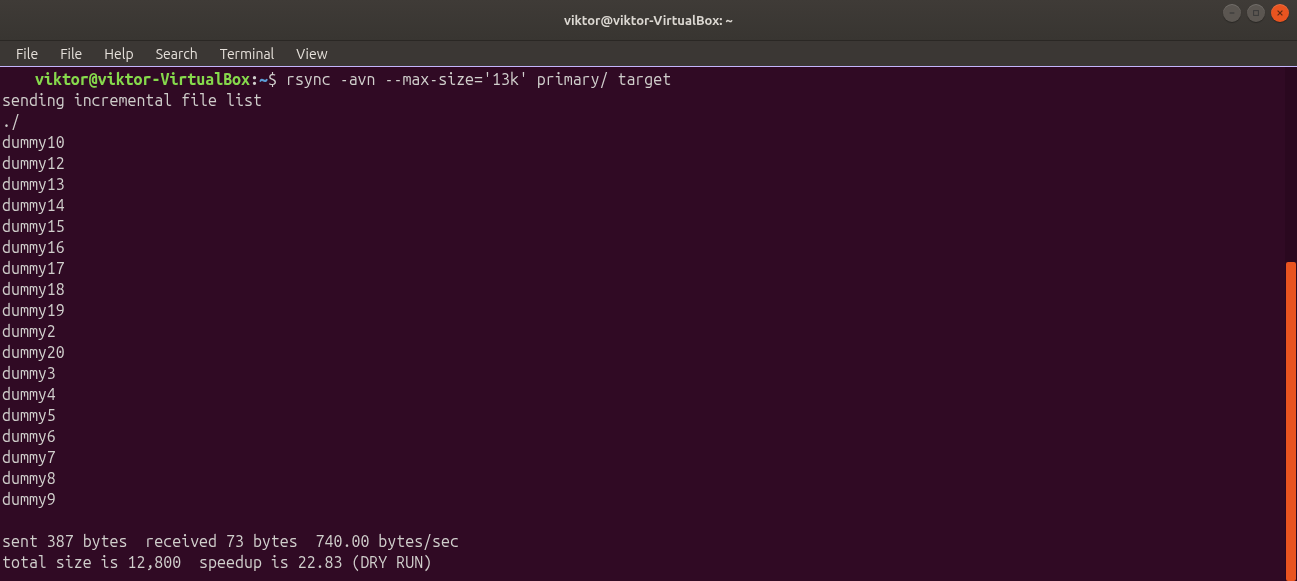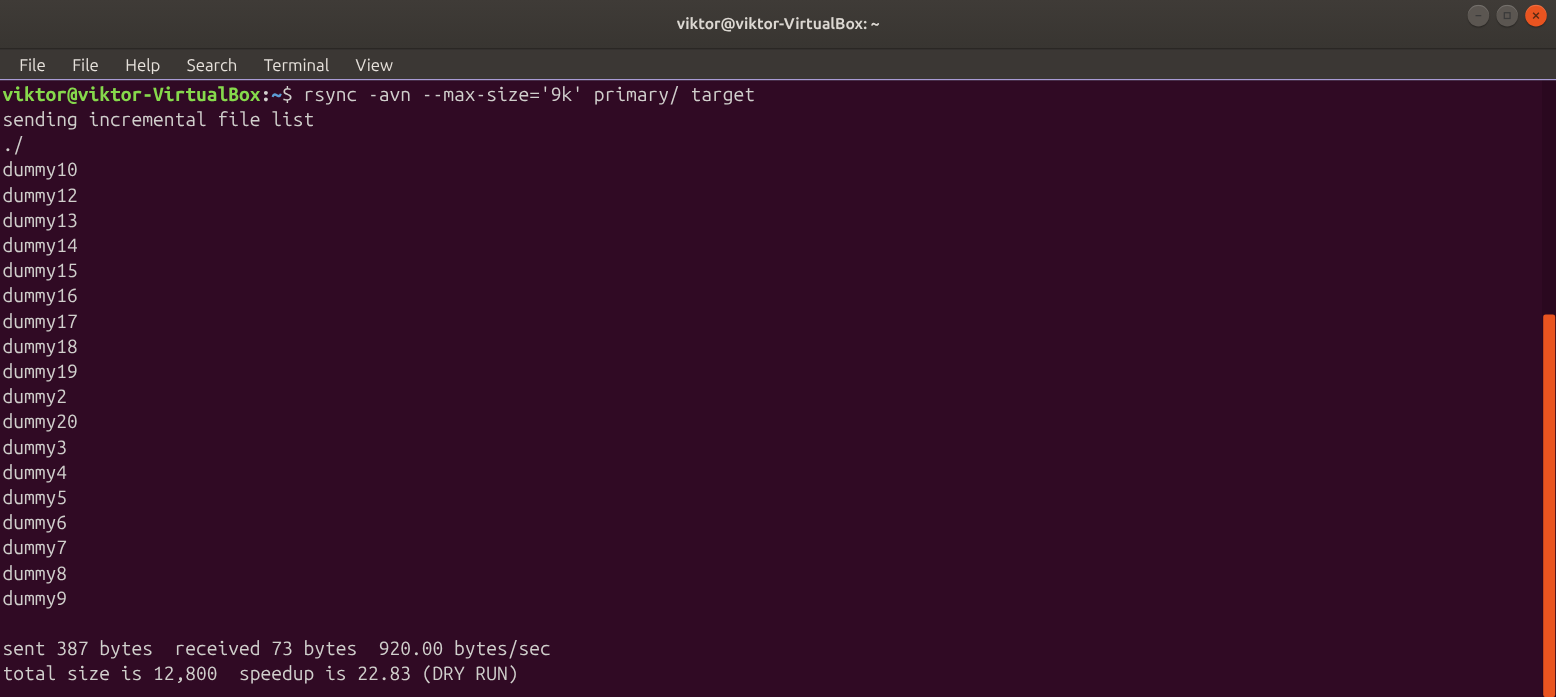--- a/index.html
+++ b/index.html
@@ -95,21 +95,21 @@
     padding: 2px 4px 2px 2px;
     overflow: hidden;
   }
   .terminal {
      background: #2d1e2b;
   }
   .terminal {
      background: #300a24; 
   }
   .terminal-content { white-space: pre; }
-  .prompt-user { color: #86d94c; font-weight: bold; }
+  .prompt-user { color: #86d94c; font-weight: bold; margin-left: 33px; }
   .prompt-colon { color: #d0cfcc; font-weight: bold;}
   .prompt-path { color: #5c9dd6; font-weight: bold; }
   .prompt-dollar { color: #d0cfcc; }
   .cmd { color: #d0cfcc; }
   .out { color: #d0cfcc; text-align: center; }
 
   
   .scrollbar-track {
     position: absolute;
     right: 0; top: 0; bottom: 0;
@@ -152,21 +152,21 @@
 <div class="menubar">
   <div class="menu-item">File</div>
   <div class="menu-item">File</div>
   <div class="menu-item">Help</div>
   <div class="menu-item">Search</div>
   <div class="menu-item">Terminal</div>
   <div class="menu-item">View</div>
 </div>
 
 <div class="terminal">
-  <div class="terminal-content"><span class="prompt-user">viktor@viktor-VirtualBox</span><span class="prompt-colon">:</span><span class="prompt-path">~</span><span class="prompt-dollar">$</span> <span class="cmd">rsync -avn --max-size='9k' primary/ target</span>
+  <div class="terminal-content"><span class="prompt-user">viktor@viktor-VirtualBox</span><span class="prompt-colon">:</span><span class="prompt-path">~</span><span class="prompt-dollar">$</span> <span class="cmd">rsync -avn --max-size='13k' primary/ target</span>
 <span class="out">sending incremental file list</span>
 <span class="out">./</span>
 <span class="out">dummy10</span>
 <span class="out">dummy12</span>
 <span class="out">dummy13</span>
 <span class="out">dummy14</span>
 <span class="out">dummy15</span>
 <span class="out">dummy16</span>
 <span class="out">dummy17</span>
 <span class="out">dummy18</span>
@@ -174,19 +174,19 @@
 <span class="out">dummy2</span>
 <span class="out">dummy20</span>
 <span class="out">dummy3</span>
 <span class="out">dummy4</span>
 <span class="out">dummy5</span>
 <span class="out">dummy6</span>
 <span class="out">dummy7</span>
 <span class="out">dummy8</span>
 <span class="out">dummy9</span>
 
-<span class="out">sent 387 bytes  received 73 bytes  920.00 bytes/sec</span>
+<span class="out">sent 387 bytes  received 73 bytes  740.00 bytes/sec</span>
 <span class="out">total size is 12,800  speedup is 22.83 (DRY RUN)</span></div>
 
   <div class="scrollbar-track">
     <div class="scrollbar-thumb" style="top: 38%; height: 62%;"></div>
   </div>
 </div>
 
 </body></html>

